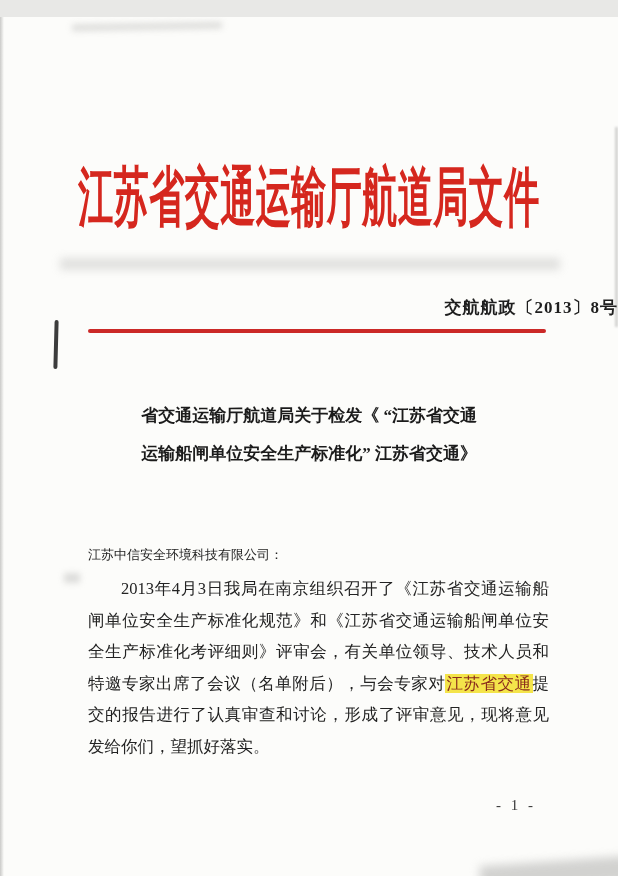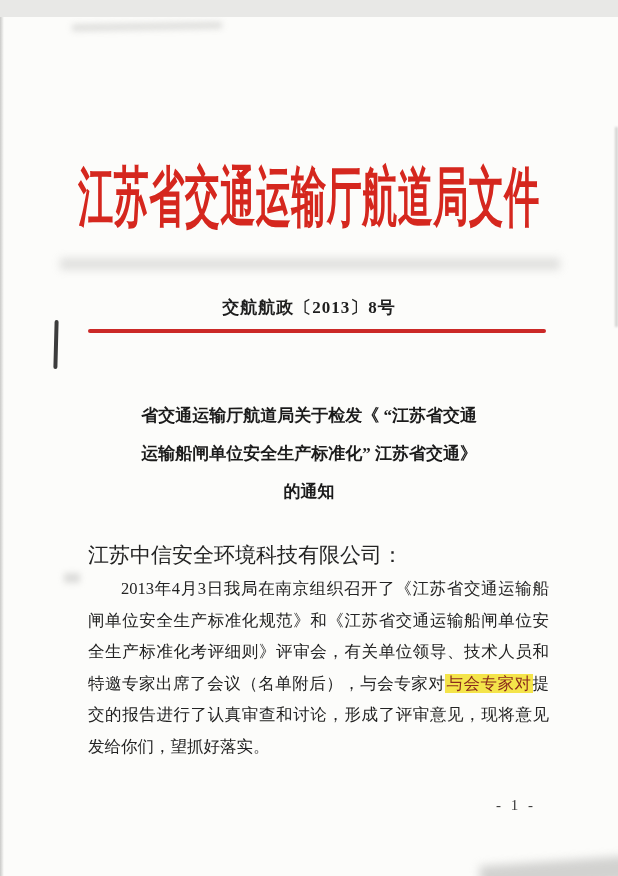--- a/index.html
+++ b/index.html
@@ -64,37 +64,37 @@
     display: inline-block;
     transform: scaleY(1.85);
     transform-origin: center;
     font-size: 35px;
     font-weight: bold;
     letter-spacing: 0.5px;
     color: #d5271e;
   }
   .doc-number {
     position: absolute; left: 0; right: 0; top: 279px;
-    text-align: center;
+    text-align: right;
     font-size: 17px; font-weight: 600; letter-spacing: 1px;
     color: #1e1e1e;
   }
   .red-rule {
     position: absolute; left: 88px; top: 312px; width: 458px; height: 4px;
     background: #cb2927; border-radius: 2px;
   }
   .subject {
     position: absolute; left: 50px; right: 50px; top: 380px;
     text-align: center;
     font-size: 17px; font-weight: bold; line-height: 38px;
     color: #1b1b1b;
   }
   .salutation {
     position: absolute; left: 88px; top: 525px;
-    font-size: 21px; color: #232323; line-height: 26px;
+    font-size: 13px; color: #232323; line-height: 26px;
   }
   .paragraph {
     position: absolute; left: 88px; top: 556px; width: 461px;
     font-size: 16.5px; color: #232323; line-height: 31.5px;
     text-align: justify; text-indent: 2em;
   }
   .hl {
     background: #f4e44a;
     color: #8a2b1c;
     padding: 0 1px;
@@ -123,22 +123,21 @@
     <span class="stretch">江苏省交通运输厅航道局文件</span>
   </div>
 
   <div class="doc-number">交航航政〔2013〕8号</div>
 
   <div class="red-rule"></div>
 
   <div class="subject">
     <div>省交通运输厅航道局关于检发《 “江苏省交通</div>
     <div>运输船闸单位安全生产标准化” 江苏省交通》</div>
-    <div>的通知</div>
   </div>
 
   <div class="salutation">江苏中信安全环境科技有限公司：</div>
 
-  <div class="paragraph"><span>2013年4月3日我局在南京组织召开了《江苏省交通运输船闸单位安全生产标准化规范》和《江苏省交通运输船闸单位安全生产标准化考评细则》评审会，有关单位领导、技术人员和特邀专家出席了会议（名单附后），与会专家对</span><span class="hl">与会专家对</span><span>提交的报告进行了认真审查和讨论，形成了评审意见，现将意见发给你们，望抓好落实。</span></div>
+  <div class="paragraph"><span>2013年4月3日我局在南京组织召开了《江苏省交通运输船闸单位安全生产标准化规范》和《江苏省交通运输船闸单位安全生产标准化考评细则》评审会，有关单位领导、技术人员和特邀专家出席了会议（名单附后），与会专家对</span><span class="hl">江苏省交通</span><span>提交的报告进行了认真审查和讨论，形成了评审意见，现将意见发给你们，望抓好落实。</span></div>
 
   <div class="page-number">- 1 -</div>
 
 </div>
 
 </body></html>

